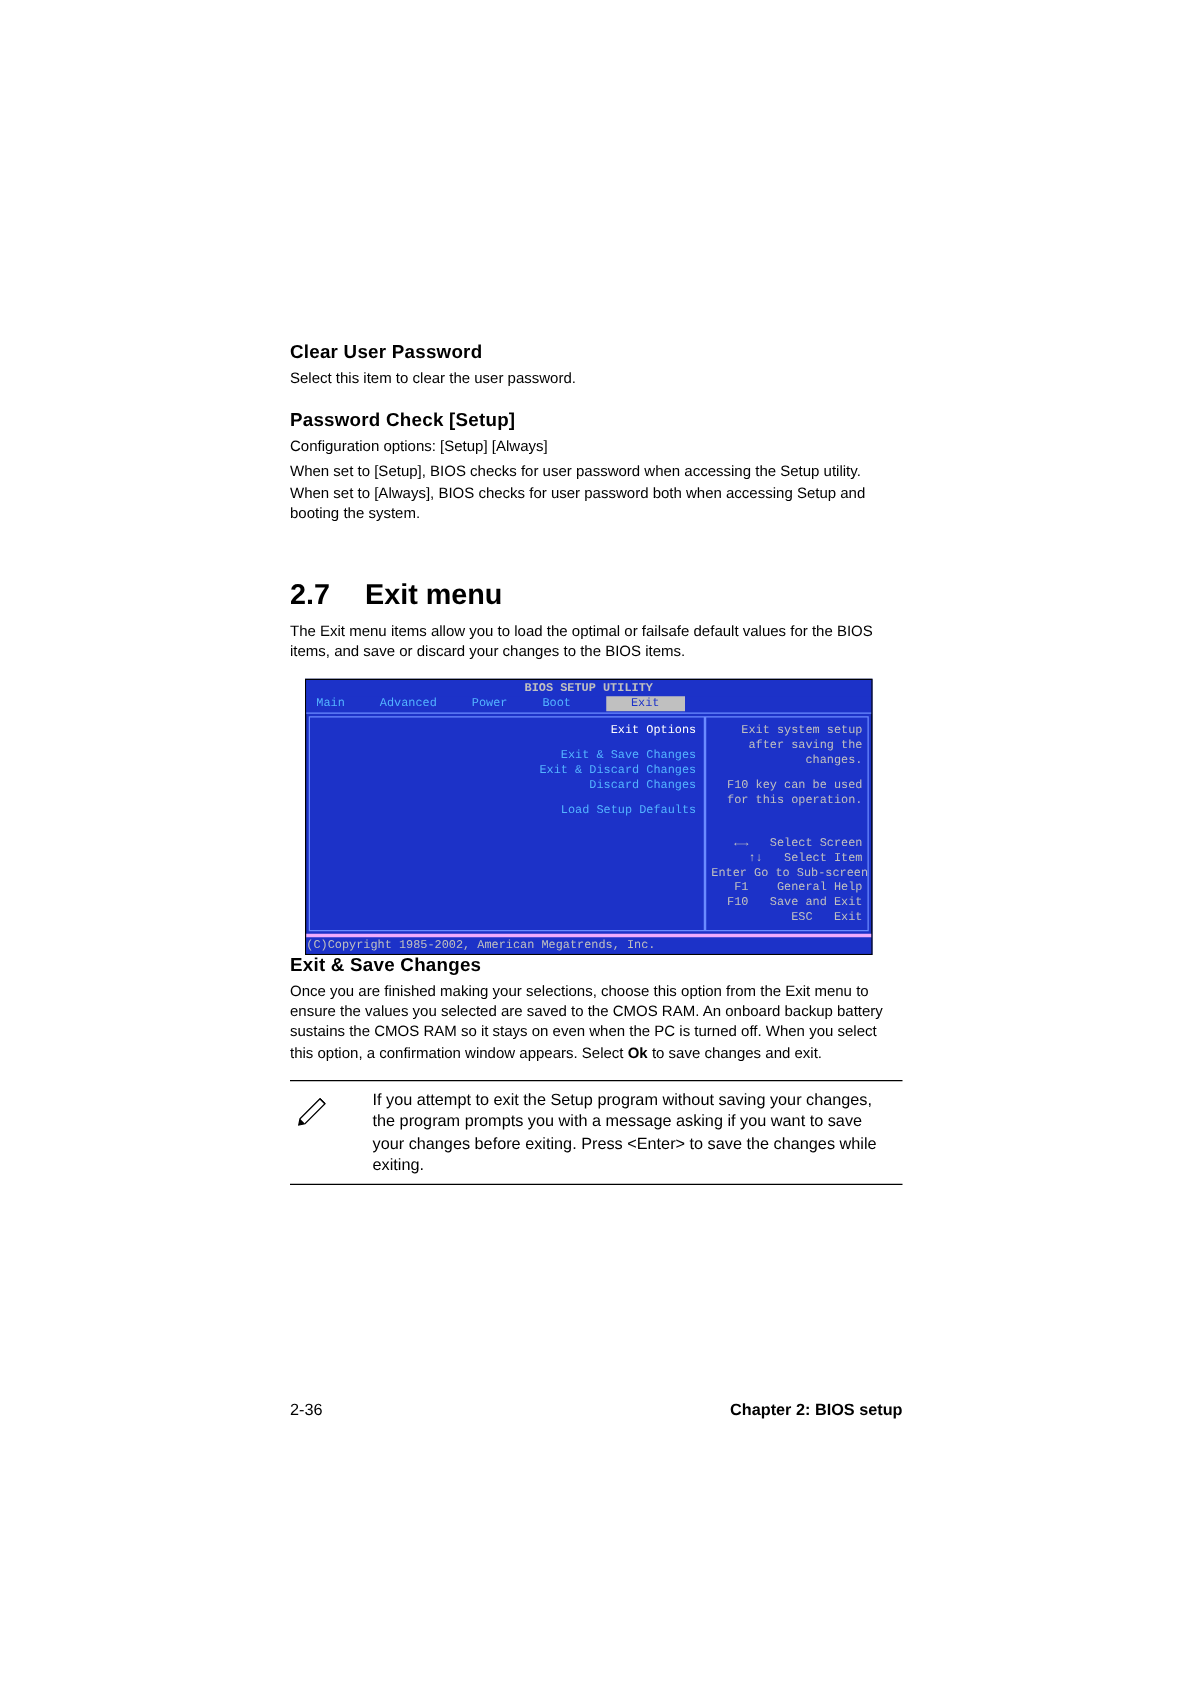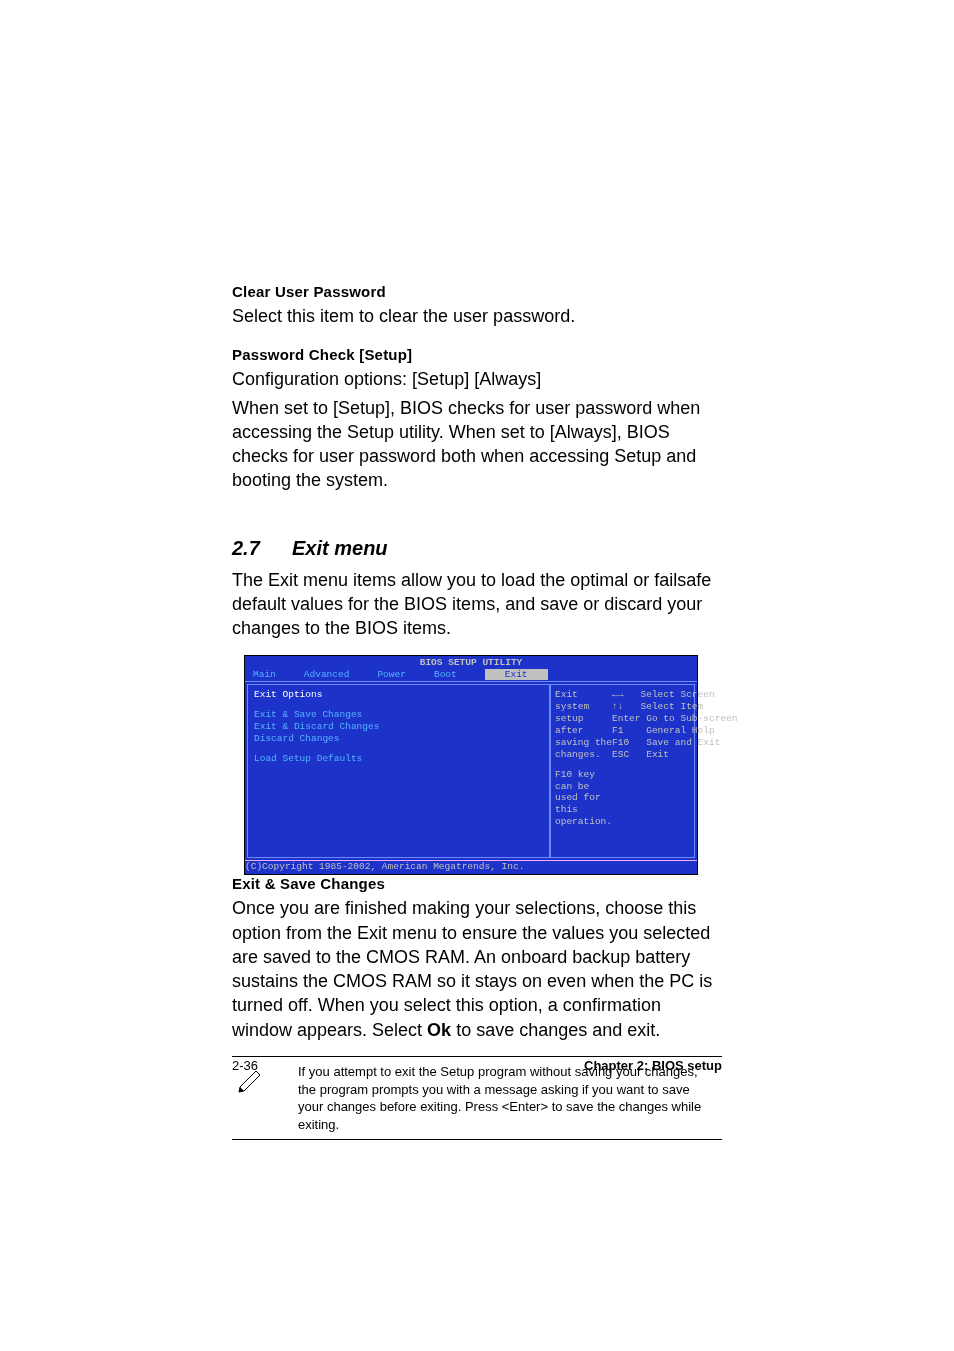--- a/index.html
+++ b/index.html
@@ -7,40 +7,39 @@
     width: 954px;
     height: 1351px;
     background: #ffffff;
     font-family: Arial, Helvetica, sans-serif;
     color: #000;
     position: relative;
   }
   .page {
     position: absolute;
     left: 232px;
-    top: 283px;
+    top: 273px;
     width: 490px;
   }
   .h-sub {
     font-weight: bold;
     font-size: 15px;
     margin-bottom: 4px;
     letter-spacing: 0.2px;
   }
   .body-text {
-    font-size: 18px;
+    font-size: 12px;
     line-height: 1.35;
     margin-bottom: 4px;
   }
   .section-gap { height: 40px; }
   .h-main {
     font-weight: bold;
-    font-size: 20px;
+    font-size: 23px;
     margin-bottom: 8px;
-    font-style: italic;
   }
   .h-main .num { display:inline-block; width:60px; }
   .bios-box {
     width: 454px;
     margin-top: 14px;
     margin-left: 12px;
     border: 1px solid #000;
     font-family: "Courier New", monospace;
     font-size: 9.5px;
     line-height: 1.25;
@@ -59,39 +58,40 @@
     background: #1c32c8;
     color: #c0c0c0;
     padding: 0 8px 1px 8px;
     gap: 28px;
   }
   .bios-menubar span { color: #54b4ff; }
   .bios-menubar .sel { background: #c0c0c0; color: #1c32c8; padding: 0 20px; }
   .bios-body {
     display: flex;
     border-top: 1px solid #6b8bff;
-    border-bottom: 1px solid #f0abfc;
+    border-bottom: 3px solid #f0abfc;
     min-height: 180px;
+    text-align: right;
   }
   .bios-left {
     flex: 1;
     border: 1px solid #6b8bff;
     margin: 2px 0 2px 2px;
     padding: 4px 6px;
     color: #54b4ff;
   }
   .bios-left .hdr { color: #fff; }
   .bios-right {
-    width: 145px;
+    width: 131px;
     border: 1px solid #6b8bff;
     margin: 2px 2px 2px 0;
     padding: 4px 4px;
     color: #c0c0c0;
     display: flex;
-    flex-direction: row;
+    flex-direction: column;
     justify-content: space-between;
   }
   .bios-right .help-top { color: #c0c0c0; }
   .bios-nav div { white-space: pre; }
   .bios-footer {
     background: #1c32c8;
     color: #c0c0c0;
     padding: 0 0 1px 0;
   }
   .note-block {
@@ -115,21 +115,21 @@
     font-size: 13px;
     line-height: 1.35;
     flex:1;
     padding-right:6px;
   }
   .ok-bold { font-weight: bold; }
   .footer {
     position: absolute;
     left: 232px;
     width: 490px;
-    top: 1058px;
+    top: 1120px;
     display: flex;
     justify-content: space-between;
     font-size: 13px;
   }
   .footer .pnum { font-weight: normal; }
   .footer .chap { font-weight: bold; }
 </style>
 </head>
 <body>
 

